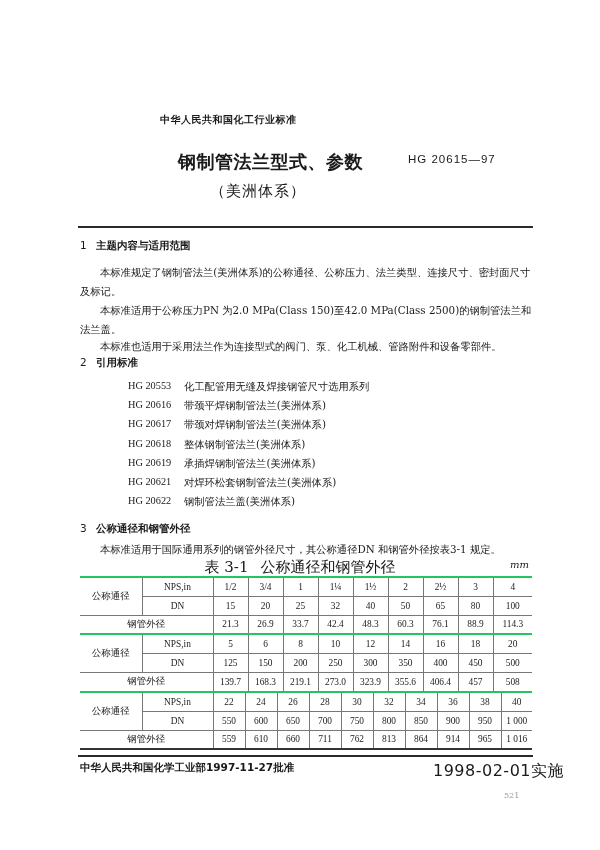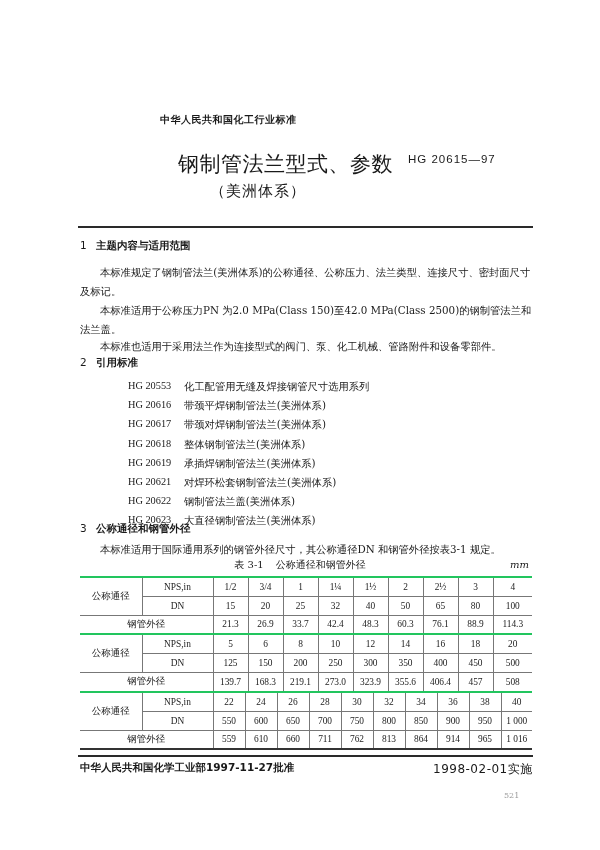--- a/index.html
+++ b/index.html
@@ -12,21 +12,21 @@
   }
   .abs { position: absolute; }
   .org-title {
     left: 160px; top: 113px;
     font-family: "DejaVu Sans", sans-serif;
     font-weight: bold; font-size: 10px; letter-spacing: 0.5px;
   }
   .doc-title {
     left: 178px; top: 150px;
     font-family: "DejaVu Sans", sans-serif;
-    font-weight: normal; font-size: 21px; letter-spacing: 0.5px;
+    font-weight: bold; font-size: 18px; letter-spacing: 0.5px;
   }
   .doc-code {
     left: 408px; top: 153px;
     font-family: "Liberation Sans", sans-serif;
     font-size: 11.5px; letter-spacing: 1px;
   }
   .doc-subtitle {
     left: 210px; top: 182px;
     font-size: 15px; letter-spacing: 1px;
   }
@@ -42,21 +42,21 @@
   .para {
     left: 80px; width: 456px;
     font-size: 10.3px; line-height: 19px;
     text-indent: 20px;
   }
   .ref-list { left: 99px; top: 380px; font-size: 10.3px; }
   .ref-item { height: 19.2px; display: flex; margin-left: 29px; }
   .ref-code { width: 56px; font-family: "Liberation Serif", serif; }
   .table-caption {
     left: 0; width: 600px; top: 558px; text-align: center;
-    font-size: 10px;
+    font-size: 15px;
   }
   .table-caption .cap-num { margin-right: 12px; }
   .unit { left: 510px; top: 559px; font-size: 10px; font-style: italic; }
   table.dn {
     position: absolute; left: 80px; top: 576px; width: 452px;
     border-collapse: collapse; font-size: 9.4px;
     font-family: "Liberation Serif", serif;
   }
   table.dn td {
     height: 19px; text-align: center; vertical-align: middle;
@@ -67,21 +67,21 @@
   table.dn td:last-child { border-right: none; }
   table.dn tr.last-row td { border-bottom: 2px solid #333; }
   .cjk { font-family: "DejaVu Sans", sans-serif; font-size: 9.5px; }
   .footer-rule { left: 78px; top: 755px; width: 455px; height: 2px; background: #2a2a2a; }
   .footer-left {
     left: 80px; top: 761px;
     font-family: "DejaVu Sans", sans-serif; font-weight: bold; font-size: 10.5px;
   }
   .footer-right {
     left: 433px; top: 761px;
-    font-family: "DejaVu Sans", sans-serif; font-size: 12px; letter-spacing: 0.5px;
+    font-family: "DejaVu Sans", sans-serif; font-size: 16px; letter-spacing: 0.5px;
   }
   .page-num { left: 504px; top: 791px; font-size: 8px; color: #999; }
 </style>
 </head>
 <body>
 
 <div class="abs org-title">中华人民共和国化工行业标准</div>
 <div class="abs doc-title">钢制管法兰型式、参数</div>
 <div class="abs doc-code">HG 20615—97</div>
 <div class="abs doc-subtitle">（美洲体系）</div>
@@ -119,24 +119,20 @@
       <span class="ref-code">HG 20619</span>
       <span>承插焊钢制管法兰(美洲体系)</span>
     </div>
   <div class="ref-item">
       <span class="ref-code">HG 20621</span>
       <span>对焊环松套钢制管法兰(美洲体系)</span>
     </div>
   <div class="ref-item">
       <span class="ref-code">HG 20622</span>
       <span>钢制管法兰盖(美洲体系)</span>
-    </div>
-  <div class="ref-item">
-      <span class="ref-code">HG 20623</span>
-      <span>大直径钢制管法兰(美洲体系)</span>
     </div>
 </div>
 
 <div class="abs sec-head" style="top:522px;">
   <span class="num">3</span><span>公称通径和钢管外径</span>
 </div>
 <div class="abs para" style="top:540px;">本标准适用于国际通用系列的钢管外径尺寸，其公称通径DN 和钢管外径按表3-1 规定。</div>
 
 <div class="abs table-caption">
   <span class="cap-num">表 3-1</span><span>公称通径和钢管外径</span>

